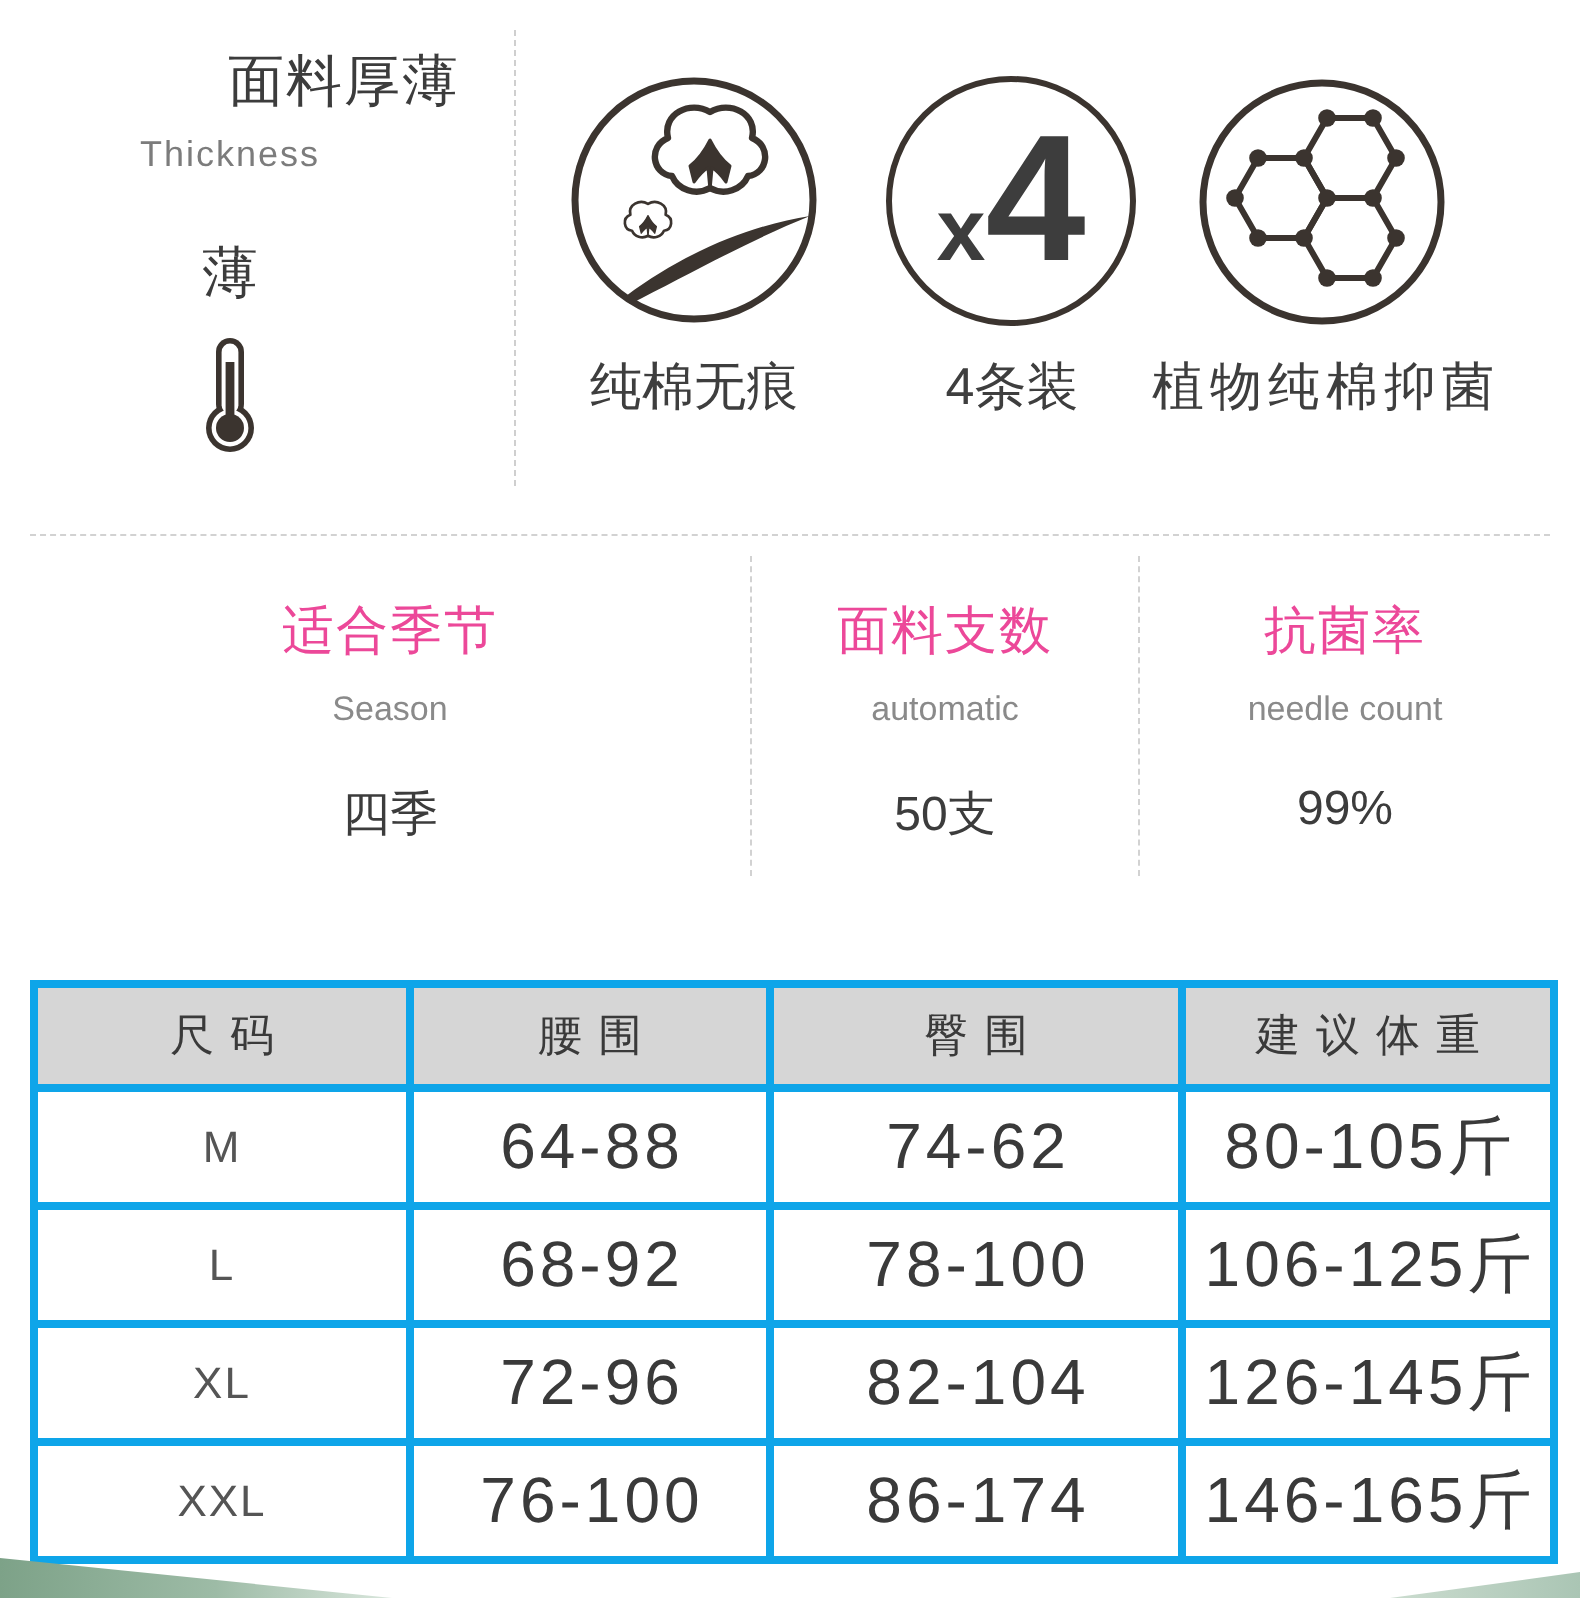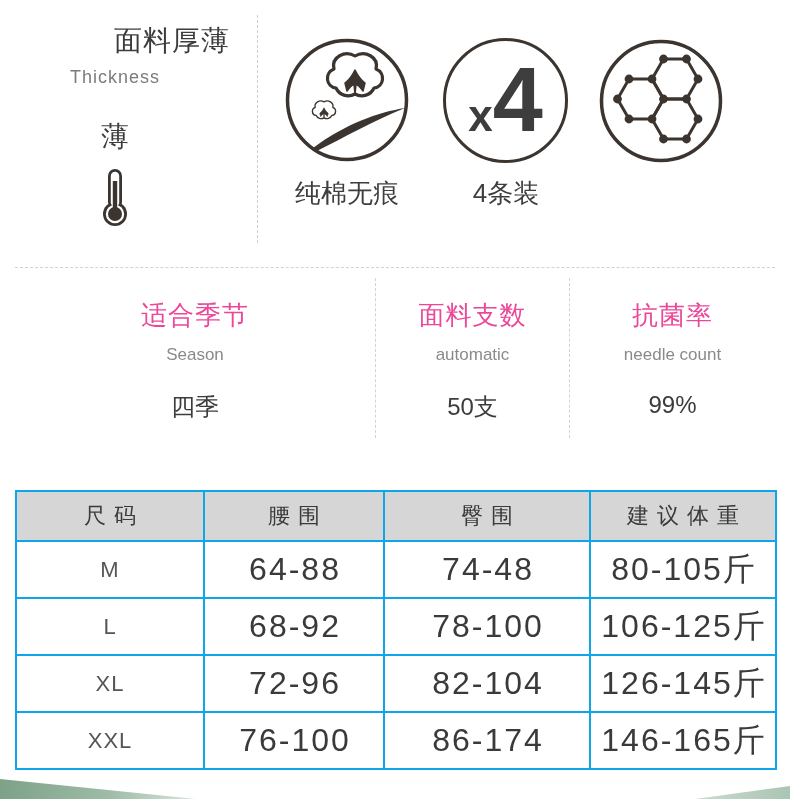--- a/index.html
+++ b/index.html
@@ -40,21 +40,21 @@
   .spec-col.s1{width:360px;}
   .spec-col.s2{width:194px;border-left:1px dashed #d2d2d2;}
   .spec-col.s3{width:206px;border-left:1px dashed #d2d2d2;}
   .spec-title{font-size:26px;color:#ec4899;letter-spacing:1px;}
   .spec-sub{font-size:17px;color:#8a8a8a;margin-top:12px;}
   .spec-value{font-size:24px;color:#3c3c3c;margin-top:26px;}
 
   
   table.size{position:absolute;left:15px;top:490px;width:760px;border-collapse:collapse;
              table-layout:fixed;}
-  table.size th,table.size td{border:2px solid #0ea5e9;text-align:center;padding:0;}
+  table.size th,table.size td{border:4px solid #0ea5e9;text-align:center;padding:0;}
   table.size th{height:48px;background:#d6d6d6;font-weight:normal;font-size:22px;
                 color:#3a3a3a;letter-spacing:8px;text-indent:8px;}
   table.size td{height:55px;}
   td.size-cell{font-size:22px;color:#555;letter-spacing:1px;}
   td.num-cell{font-size:32px;color:#3a3a3a;letter-spacing:2px;text-indent:2px;}
 
   
   .wedge{position:absolute;}
   .wl{left:0;top:777px;}
   .wr{left:695px;top:782px;}
@@ -120,20 +120,21 @@
         <circle cx="87.5" cy="60" r="4.4"></circle>
       <circle cx="30" cy="40" r="4.4"></circle>
         <circle cx="18.5" cy="60" r="4.4"></circle>
       <circle cx="30" cy="80" r="4.4"></circle>
         <circle cx="53" cy="80" r="4.4"></circle>
       <circle cx="99" cy="80" r="4.4"></circle>
         <circle cx="64.5" cy="100" r="4.4"></circle>
       <circle cx="87.5" cy="100" r="4.4"></circle>
     </g>
   </svg>
+  <div class="badge-label bl3">植物纯棉抑菌</div>
 
   <div class="hdash"></div>
 
   <div class="specs">
     <div class="spec-col s1">
       <div class="spec-title">适合季节</div>
       <div class="spec-sub">Season</div>
       <div class="spec-value">四季</div>
     </div>
     <div class="spec-col s2">
@@ -158,21 +159,21 @@
     <tbody>
         <tr>
       <th>尺码</th>
       <th>腰围</th>
       <th>臀围</th>
       <th>建议体重</th>
     </tr>
     <tr>
       <td class="size-cell">M</td>
       <td class="num-cell">64-88</td>
-      <td class="num-cell">74-48</td>
+      <td class="num-cell">74-62</td>
       <td class="num-cell">80-105斤</td>
     </tr>
     <tr>
       <td class="size-cell">L</td>
       <td class="num-cell">68-92</td>
       <td class="num-cell">78-100</td>
       <td class="num-cell">106-125斤</td>
     </tr>
     <tr>
       <td class="size-cell">XL</td>

